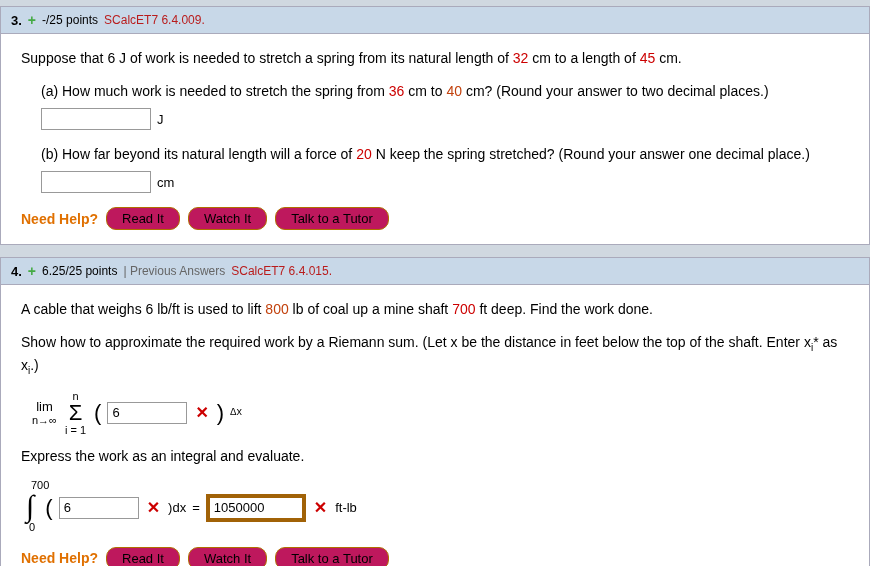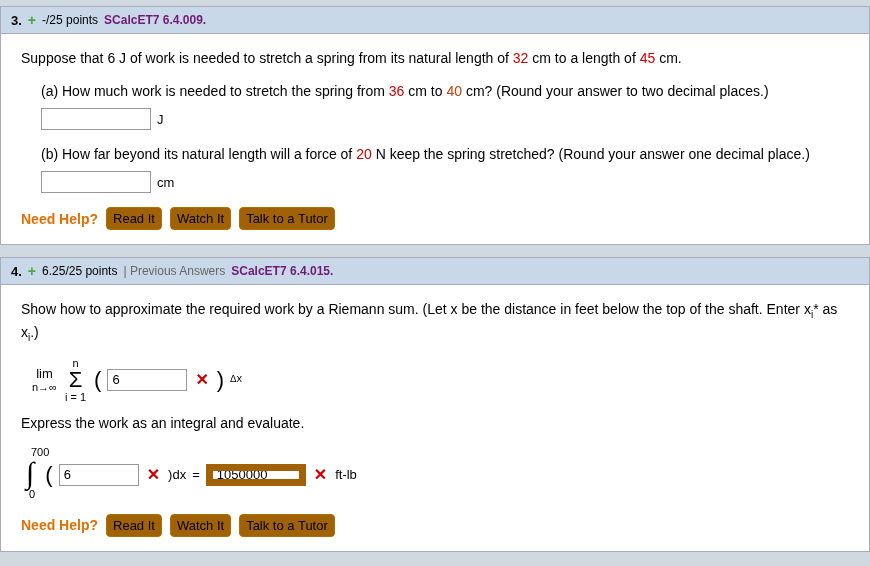--- a/index.html
+++ b/index.html
@@ -36,23 +36,23 @@
     .points-badge {
       color: #000;
       font-size: 12px;
     }
     .green-arrow {
       color: #4a4;
       font-size: 14px;
       font-weight: bold;
     }
     .source-ref {
-      color: #701a75;
+      color: #b91c1c;
       font-size: 12px;
-      font-weight: bold;
+      font-weight: normal;
     }
     .question-body {
       padding: 14px 20px 14px 20px;
     }
     .question-text {
       margin-bottom: 12px;
       line-height: 1.5;
     }
     .highlight-red { color: #cc0000; font-weight: normal; }
     .highlight-blue { color: #c2410c; font-weight: normal; }
@@ -85,28 +85,28 @@
       display: flex;
       align-items: center;
       gap: 8px;
     }
     .need-help-label {
       color: #e07000;
       font-weight: bold;
       font-size: 14px;
     }
     .btn-help {
-      background: #a16207;
+      background: #be185d;
       color: #000;
       border: 1px solid #b07000;
-      padding: 3px 6px;
+      padding: 3px 15px;
       font-size: 13px;
       cursor: pointer;
       font-weight: normal;
-      border-radius: 4px;
+      border-radius: 10px;
     }
 
     
     .riemann-section {
       margin-bottom: 10px;
     }
     .riemann-row {
       display: flex;
       align-items: center;
       gap: 6px;
@@ -147,24 +147,24 @@
     .equals-label { font-size: 13px; }
     .ftlb-label { font-size: 13px; }
     .integral-input {
       border: 1px solid #999;
       padding: 2px 4px;
       width: 80px;
       height: 22px;
       font-size: 13px;
     }
     .answer-input {
-      border: 7px solid #a16207;
+      border: 4px solid #a16207;
       padding: 2px 4px;
       width: 100px;
-      height: 22px;
+      height: 28px;
       font-size: 13px;
     }
     .separator {
       color: #666;
       font-size: 12px;
     }
   </style>
 </head>
 <body>
 
@@ -223,20 +223,27 @@
 
   <div class="question-block">
     <div class="question-header">
       <span class="question-number">4.</span>
       <span class="green-arrow">+</span>
       <span class="points-badge">6.25/25 points</span>
       <span class="separator">| Previous Answers</span>
       <span class="source-ref">SCalcET7 6.4.015.</span>
     </div>
     <div class="question-body">
+      <div class="question-text">
+        <span>A cable that weighs 6 lb/ft is used to lift</span>
+        <span class="highlight-blue">800</span>
+        <span>lb of coal up a mine shaft</span>
+        <span class="highlight-red">700</span>
+        <span>ft deep. Find the work done.</span>
+      </div>
 
       <div class="riemann-section">
         <div class="question-text">
           <span>Show how to approximate the required work by a Riemann sum. (Let x be the distance in feet below the top of the shaft. Enter x</span><sub style="font-size:10px;">i</sub><span>* as x</span><sub style="font-size:10px;">i</sub><span>.)</span>
         </div>
         <div class="riemann-row">
           <div class="lim-block">
             <span class="lim-main">lim</span>
             <span class="lim-sub">n→∞</span>
           </div>

